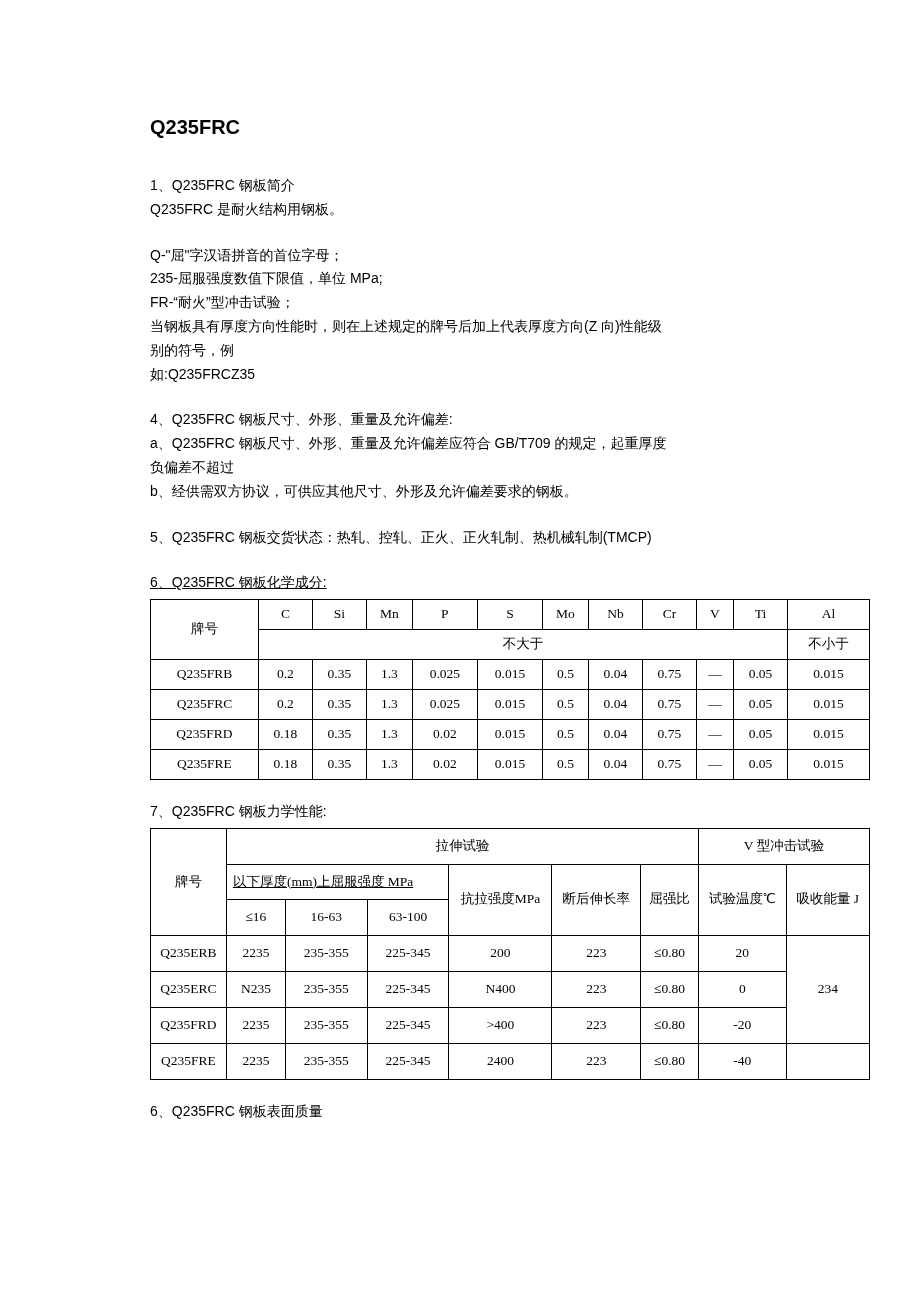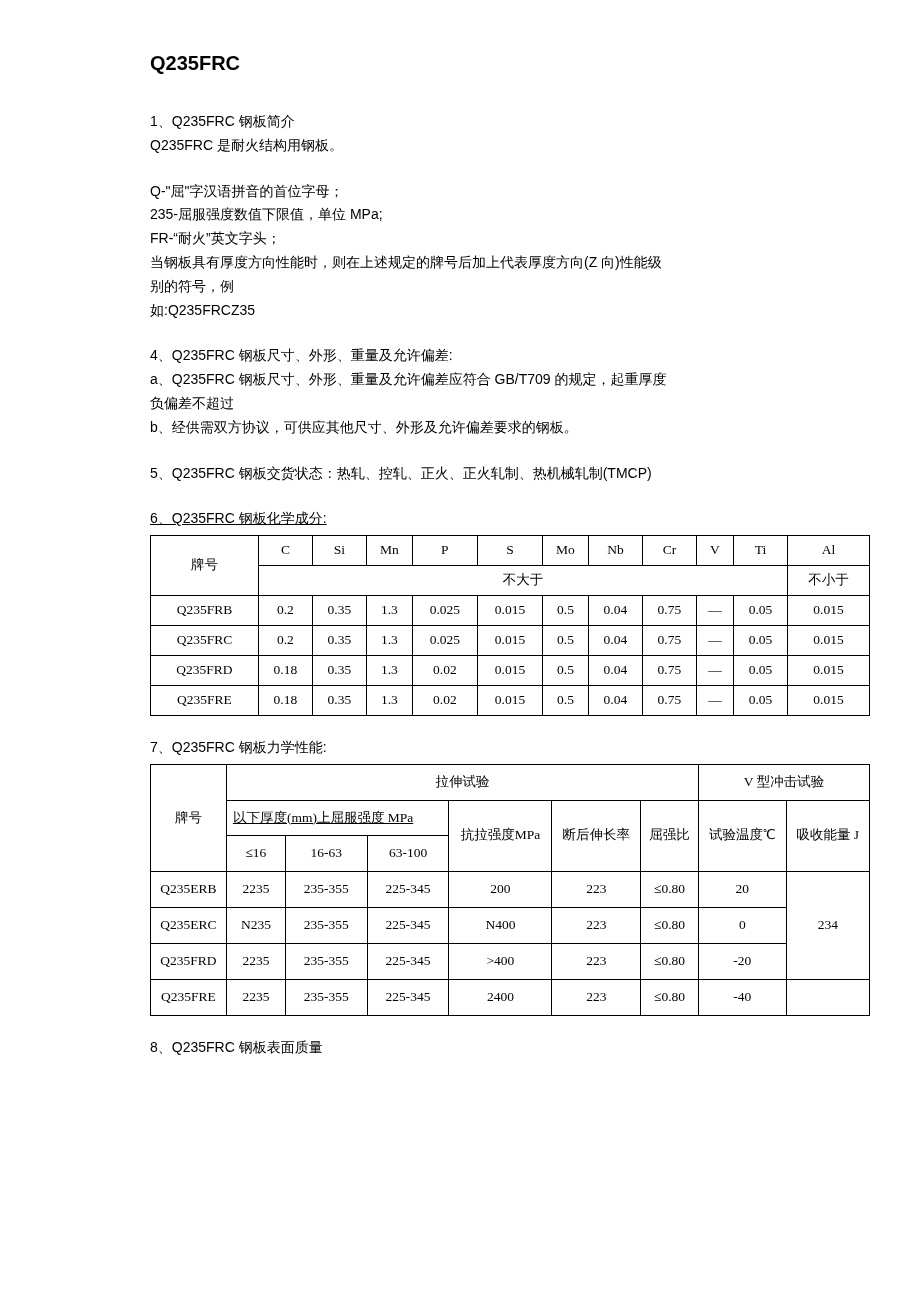--- a/index.html
+++ b/index.html
@@ -5,21 +5,21 @@
   body {
     margin: 0;
     padding: 0;
     background: #fff;
     font-family: "Microsoft YaHei", "SimSun", sans-serif;
     color: #000;
   }
   .page {
     width: 808px;
     min-height: 1301px;
-    padding: 46px 140px 40px 150px;
+    padding: 110px 140px 40px 150px;
     box-sizing: border-box;
     font-size: 14px;
     line-height: 1.7;
   }
   h1 {
     font-size: 20px;
     font-weight: bold;
     margin: 0 0 30px 0;
   }
   .block {
@@ -52,21 +52,21 @@
 
   <div class="block">
     <p>1、Q235FRC 钢板简介</p>
     <p>Q235FRC 是耐火结构用钢板。</p>
   </div>
 
 
   <div class="block">
     <p>Q-"屈"字汉语拼音的首位字母；</p>
     <p>235-屈服强度数值下限值，单位 MPa;</p>
-    <p>FR-“耐火”英文字头；</p>
+    <p>FR-“耐火”型冲击试验；</p>
     <p>当钢板具有厚度方向性能时，则在上述规定的牌号后加上代表厚度方向(Z 向)性能级别的符号，例</p>
     <p>如:Q235FRCZ35</p>
   </div>
 
   <div class="block">
     <p>4、Q235FRC 钢板尺寸、外形、重量及允许偏差:</p>
     <p>a、Q235FRC 钢板尺寸、外形、重量及允许偏差应符合 GB/T709 的规定，起重厚度负偏差不超过</p>
     <p>b、经供需双方协议，可供应其他尺寸、外形及允许偏差要求的钢板。</p>
   </div>
 
@@ -213,15 +213,15 @@
       <td>225-345</td>
       <td>2400</td>
       <td>223</td>
       <td>≤0.80</td>
       <td>-40</td>
       <td></td>
     </tr>
   </tbody>
     </table>
 
-  <p class="lbl8" style="margin:20px 0 0 0;">8、Q235FRC 钢板表面质量</p>
+  <p class="lbl8" style="margin:20px 0 0 0;">6、Q235FRC 钢板表面质量</p>
 
 </div>
 
 </body></html>

